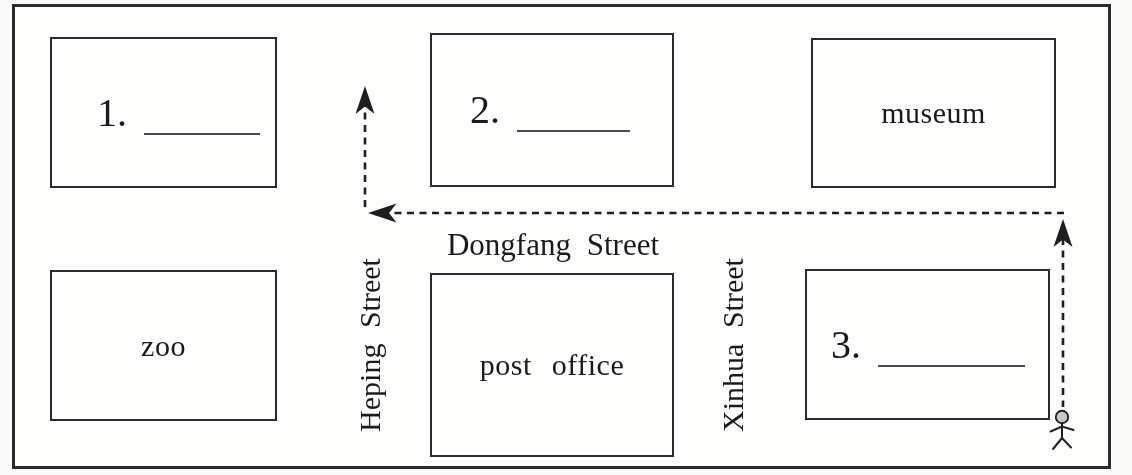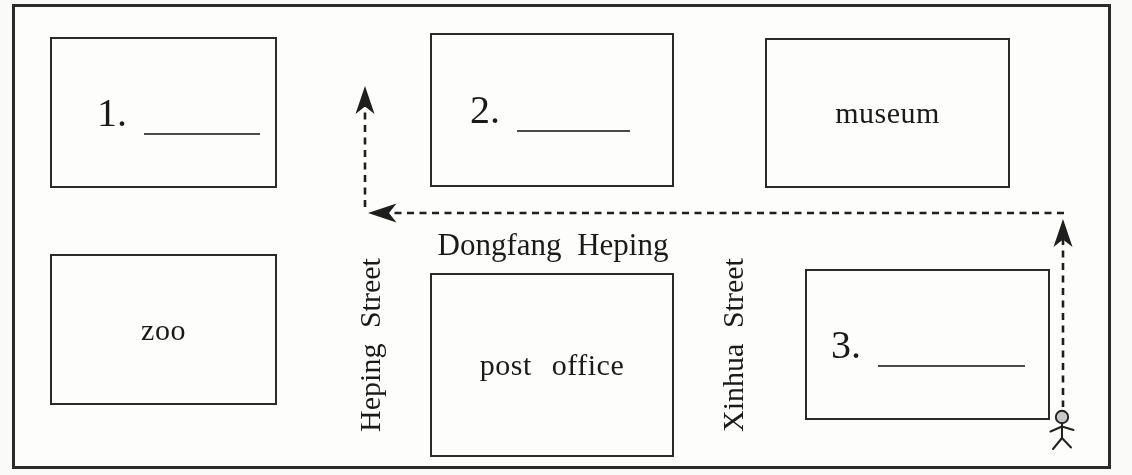--- a/index.html
+++ b/index.html
@@ -47,22 +47,22 @@
   }
   .blank-line {
     height: 2px;
     background: #4a4a4a;
     margin-left: 17px;
     transform: translateY(21px);
   }
 
   #box-blank1 { left: 50px;  top: 37px;  width: 227px; height: 151px; padding-left: 45px; }
   #box-blank2 { left: 430px; top: 33px;  width: 244px; height: 154px; padding-left: 38px; }
-  #box-museum { left: 765px; top: 38px;  width: 245px; height: 150px; }
-  #box-zoo    { left: 50px;  top: 254px; width: 227px; height: 151px; }
+  #box-museum { left: 811px; top: 38px;  width: 245px; height: 150px; }
+  #box-zoo    { left: 50px;  top: 270px; width: 227px; height: 151px; }
   #box-post   { left: 430px; top: 273px; width: 244px; height: 184px; }
   #box-blank3 { left: 805px; top: 269px; width: 245px; height: 151px; padding-left: 24px; }
 
   #box-blank1 .blank-line { width: 116px; }
   #box-blank2 .blank-line { width: 113px; }
   #box-blank3 .blank-line { width: 147px; }
 
   .street-label {
     position: absolute;
     font-size: 31px;
@@ -125,21 +125,21 @@
 
   <div class="box centered" id="box-post">
     <span class="building-label label-post">post office</span>
   </div>
 
   <div class="box" id="box-blank3">
     <span class="blank-num">3.</span>
     <span class="blank-line"></span>
   </div>
 
-  <div class="street-label" id="street-dongfang">Dongfang Heping</div>
+  <div class="street-label" id="street-dongfang">Dongfang Street</div>
   <div class="street-label street-vertical" id="street-heping">Heping Street</div>
   <div class="street-label street-vertical" id="street-xinhua">Xinhua Street</div>
 
   <svg class="route-overlay" viewBox="0 0 1132 475" aria-hidden="true">
 
     <line class="dash" x1="365" y1="207" x2="365" y2="104"></line>
     <polygon class="arrowhead" points="365,86 355.5,114 365,106.5 374.5,114"></polygon>
 
     <line class="dash" x1="1064" y1="213" x2="386" y2="213"></line>
     <polygon class="arrowhead" points="368,213 396.5,203.5 389,213 396.5,222.5"></polygon>

